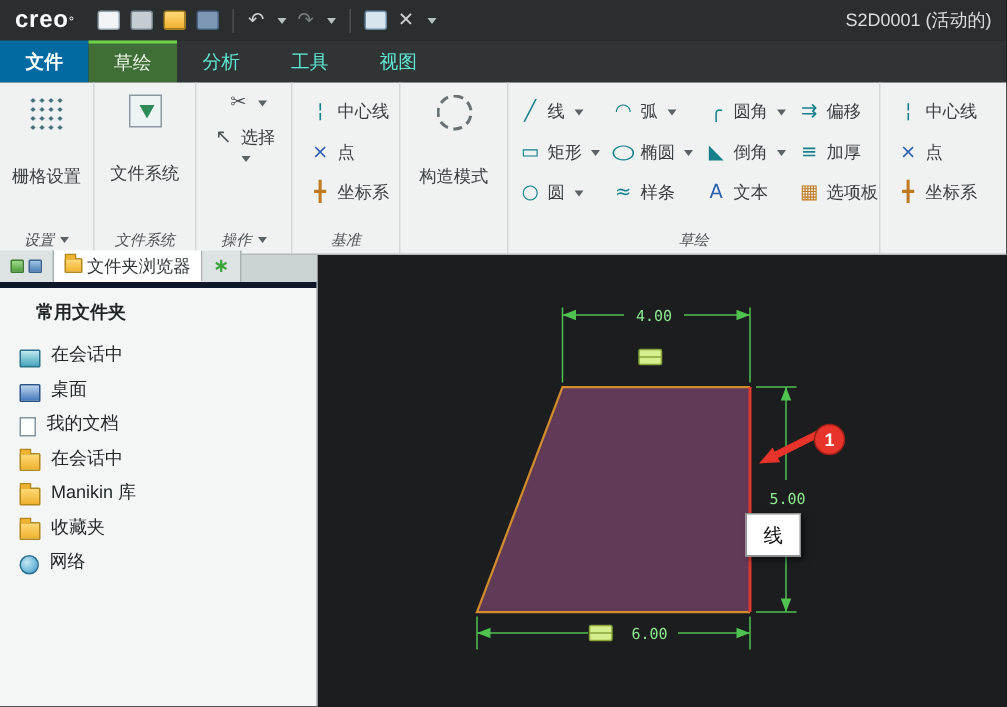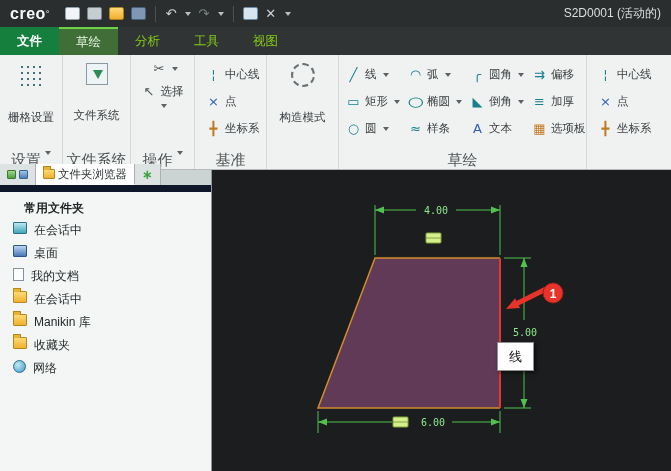--- a/index.html
+++ b/index.html
@@ -28,31 +28,31 @@
   .tglyph { color:#ccd2d4; font-size:13px; line-height:13px; font-family:"DejaVu Sans",sans-serif; }
   .tglyph.dim2 { color:#788083; }
   .tdiv { width:1px; height:16px; background:#4b5051; margin:0 2px; }
   .caret { width:0; height:0; border-left:3.5px solid transparent; border-right:3.5px solid transparent;
            border-top:4px solid #5a6268; display:inline-block; margin-left:2px; flex:none; }
   .caret.light { border-top-color:#b9c0c2; }
   .doc-title { margin-left:auto; font-size:12px; color:#dbdedf; }
 
   
   .tabbar { height:28px; background:#313435; display:flex; align-items:stretch; flex:none; }
-  .tab { padding:0 17px; display:flex; align-items:center; font-size:12.5px; color:#84cc16; cursor:default; }
-  .tab.file { background:#15803d; color:#ffffff; font-weight:bold; }
+  .tab { padding:0 17px; display:flex; align-items:center; font-size:12.5px; color:#5eead4; cursor:default; }
+  .tab.file { background:#0369a1; color:#ffffff; font-weight:bold; }
   .tab.active { background:#3f6f37; color:#eaf7e6; border-top:2px solid #6fd04a; }
 
   
   .ribbon { height:115px; background:#f0f2f2; display:flex; border-bottom:1px solid #b6baba; flex:none; }
   .rgroup { display:flex; flex-direction:column; padding:2px 2px 0; }
   .rgroup + .rgroup { border-left:1px solid #d3d7d7; }
   .rcontent { flex:1; display:flex; }
-  .rfooter { height:18px; display:flex; justify-content:center; gap:2px;
-             font-size:15px; color:#4c5254; }
+  .rfooter { height:18px; display:flex; align-items:center; justify-content:center; gap:2px;
+             font-size:10px; color:#4c5254;font-style:italic; }
   .bigbtn { display:flex; flex-direction:column; align-items:center; gap:23px; padding-top:6px;
             width:100%; font-size:11.5px; color:#3a3f41; }
   .g-settings { width:62px; }  .g-getdata { width:68px; }  .g-ops { width:64px; }
   .g-datum { width:72px; }     .g-constr { width:72px; }   .g-sketch { width:248px; }
   .g-sketchdatum { flex:1; }
 
   .grid-icon { width:26px; height:24px;
     background-image:radial-gradient(circle,#44707a 1.3px,rgba(0,0,0,0) 1.5px);
     background-size:6px 6px; background-position:1px 1px; }
   .filesys-icon { width:22px; height:22px; background:#eef3f5; border:1px solid #8d99a1; position:relative; }
@@ -73,31 +73,31 @@
   .ric { width:15px; height:15px; display:inline-flex; align-items:center; justify-content:center;
          font-size:13px; line-height:15px; flex:none; font-family:"DejaVu Sans",sans-serif; }
   .c-teal { color:#17808d; }  .c-blue { color:#2b5fb0; }  .c-amber { color:#c07b22; }  .c-gray { color:#4d5457; }
   .ell { transform:scaleX(1.45); }
 
   
   .main { flex:1; display:flex; min-height:0; }
 
   
   .sidebar { width:212px; background:#f4f6f6; border-right:1px solid #8f9697; display:flex; flex-direction:column; }
-  .side-tabs { height:22px; background:#ccd3d3; display:flex; align-items:flex-end; border-bottom:7px solid #0f172a; }
+  .side-tabs { height:22px; background:#ccd3d3; display:flex; align-items:flex-end; border-bottom:4px solid #0f172a; }
   .side-tab { height:21px; display:flex; align-items:center; gap:3px; padding:0 7px;
               font-size:11.5px; color:#2f3536; border-right:1px solid #aab1b1; background:#dde2e2; }
   .side-tab.active { background:#ffffff; border-bottom:1px solid #ffffff; }
   .mini-sq { width:9px; height:9px; display:inline-block; border-radius:1px; }
   .sq-green { background:linear-gradient(#9fd98a,#4f9e3c); border:1px solid #3c7a2d; }
   .sq-blue { background:linear-gradient(#9fc6e8,#4f7fb8); border:1px solid #3a6390; }
   .star { color:#3da53d; font-weight:bold; font-size:13px; font-family:"DejaVu Sans",sans-serif; }
   .side-content { flex:1; padding-top:4px; overflow:hidden; }
   .folder-header { font-weight:bold; color:#1f2425; padding:4px 24px 5px; font-size:12px; }
-  .side-item { display:flex; align-items:flex-start; gap:7px; height:23px; padding:0 8px 0 13px;
+  .side-item { display:flex; align-items:flex-end; gap:7px; height:23px; padding:0 8px 0 13px;
                font-size:12px; color:#1f2425; }
   .side-item.network { }
   .ic { width:14px; height:12px; display:inline-block; flex:none; position:relative; border-radius:1px; }
   .ic-session { background:linear-gradient(#bce9ef,#46a3ba); border:1px solid #2b7288; }
   .ic-desktop { background:linear-gradient(#bcd4ef,#4679ba); border:1px solid #2b5588; }
   .ic-doc { width:11px; height:13px; background:#fdfefe; border:1px solid #8593a0; border-radius:0; }
   .ic-computer { background:#d3dce4; border:1px solid #5d7084; }
   .ic-computer::after { content:""; position:absolute; left:2px; top:2px; width:8px; height:5px; background:#4a7fc0; }
   .ic-folder { background:linear-gradient(#ffd977,#efb22f); border:1px solid #b2871d; }
   .ic-folder::before { content:""; position:absolute; top:-4px; left:-1px; width:6px; height:3px;

